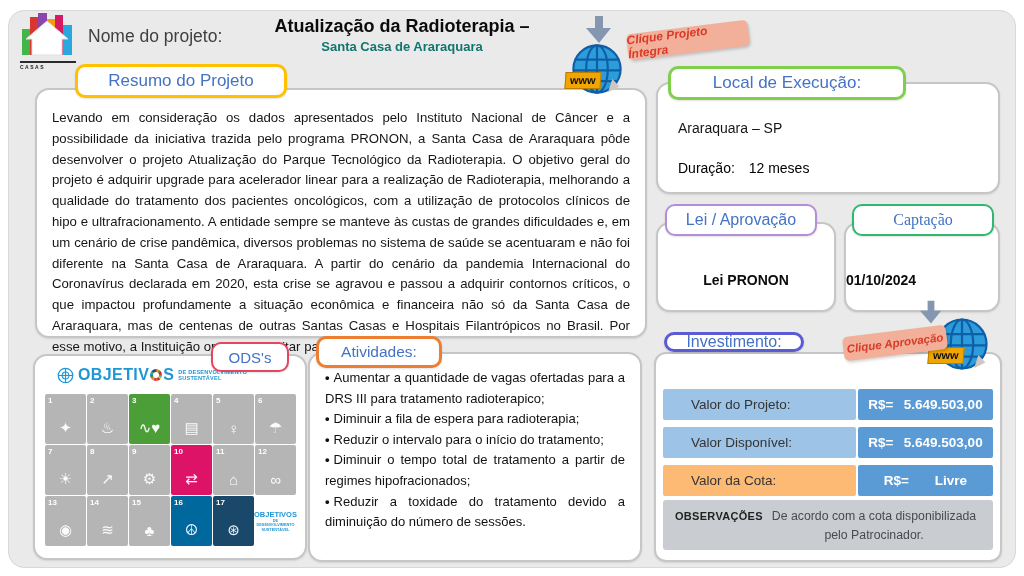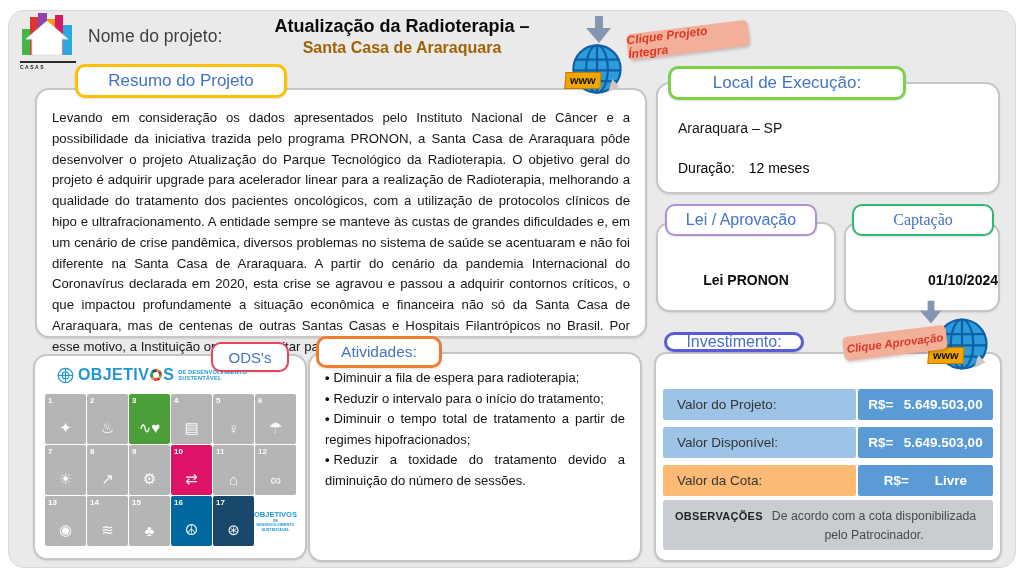--- a/index.html
+++ b/index.html
@@ -20,21 +20,21 @@
         font-weight:bold;font-style:italic;z-index:6;box-shadow:1px 2px 3px rgba(0,0,0,.18);cursor:pointer;}
   
   .down-arrow{z-index:5;}
   
   .globe-wrap{z-index:5;cursor:pointer;}
   .www-badge{position:absolute;font-weight:bold;font-size:11px;color:#111;padding:0 4px;line-height:15px;
         border:1px solid #B97E00;transform:skewX(-4deg);z-index:7;}
   .cursor-tri{position:absolute;width:0;height:0;border-left:9px solid #CFC7C2;border-top:5px solid transparent;
         border-bottom:9px solid transparent;transform:rotate(18deg);z-index:8;}
   
-  .t-label{display:flex;align-items:center;padding-left:14px;font-size:13.5px;color:#343434;z-index:2;border-radius:2px;}
+  .t-label{display:flex;align-items:center;padding-left:28px;font-size:13.5px;color:#343434;z-index:2;border-radius:2px;}
   .t-value{display:flex;align-items:center;justify-content:space-evenly;font-size:13.5px;font-weight:bold;color:#fff;z-index:2;border-radius:2px;}
   .obs-box{z-index:1;border-radius:3px;padding-left:30px;}
   .obs-label{position:absolute;left:12px;top:10px;font-size:11px;font-weight:bold;color:#222;letter-spacing:.3px;}
   .obs-text{position:absolute;left:100px;top:7px;width:222px;font-size:12.3px;color:#4A4A4A;text-align:center;line-height:19px;}
   
   .ods-logo-row{display:flex;align-items:center;gap:4px;z-index:2;}
   .objetivos-word{font-size:16px;font-weight:bold;color:#1F97D4;letter-spacing:.4px;display:flex;align-items:center;}
   .color-ring{display:inline-block;width:12px;height:12px;border-radius:50%;margin:0 1px;
         background:conic-gradient(#E5243B,#DDA63A,#4C9F38,#C5192D,#FF3A21,#26BDE2,#FCC30B,#A21942,#FD6925,#DD1367,#FD9D24,#BF8B2E,#3F7E44,#0A97D9,#56C02B,#00689D,#19486A,#E5243B);
         position:relative;}
@@ -71,21 +71,21 @@
       <rect x="43" y="12" width="9" height="30" fill="#29A8DF"></rect>
       <polygon points="27,8 6,26 12,26 12,42 42,42 42,26 48,26" fill="#FFFFFF" stroke="#E0E0E0" stroke-width="1"></polygon>
     </svg>
     <div class="logo-caption">CASAS</div>
   </div>
 
   <div class="abs" style="left:88px;top:26px;font-size:17.5px;color:#3F3F3F;z-index:2;">Nome do projeto:</div>
 
   <div class="abs" style="left:232px;top:16px;width:340px;text-align:center;z-index:2;">
     <div style="font-size:18px;font-weight:bold;color:#0B0B0B;">Atualização da Radioterapia –</div>
-    <div style="font-size:16px;font-weight:bold;color:#a16207;margin-top:2px;">Santa Casa de Araraquara</div>
+    <div style="font-size:13px;font-weight:bold;color:#0f766e;margin-top:2px;">Santa Casa de Araraquara</div>
   </div>
 
   <div class="abs down-arrow" style="left:586px;top:16px;">
     <svg width="26" height="28" viewBox="0 0 26 28">
         <path d="M9 0 h8 v12 h8 L13 27 0 12 h9 z" fill="#8496B0"></path>
       </svg>
   </div>
   <div class="abs globe-wrap" style="left:570px;top:42px;width:54px;height:54px;">
     <svg width="54" height="54" viewBox="0 0 40 40">
       <circle cx="20" cy="20" r="17.5" fill="#2D9CDB" stroke="#0F5FA6" stroke-width="1.6"></circle>
@@ -114,21 +114,21 @@
     </div>
   </div>
 
   <div class="abs pill" style="left: 665px; top: 204px; width: 152px; height: 32px; font-size: 16px; border: 2.5px solid rgb(180, 143, 217);">Lei / Aprovação</div>
   <div class="abs card" style="left:656px;top:222px;width:180px;height:90px;">
     <div class="abs" style="left:0;top:48px;width:100%;text-align:center;font-size:14px;font-weight:bold;color:#0B0B0B;">Lei PRONON</div>
   </div>
 
   <div class="abs pill" style="left: 852px; top: 204px; width: 142px; height: 32px; font-size: 16px; border: 2.5px solid rgb(46, 184, 114); font-family: Liberation Serif, serif;">Captação</div>
   <div class="abs card" style="left:844px;top:222px;width:156px;height:90px;">
-    <div class="abs" style="left:0;top:48px;width:100%;text-align:right;font-size:14px;font-weight:bold;color:#0B0B0B;">01/10/2024</div>
+    <div class="abs" style="left:0;top:48px;width:100%;text-align:left;font-size:14px;font-weight:bold;color:#0B0B0B;">01/10/2024</div>
   </div>
 
   <div class="abs down-arrow" style="left:920px;top:300px;">
     <svg width="22" height="25" viewBox="0 0 26 28">
         <path d="M9 0 h8 v12 h8 L13 27 0 12 h9 z" fill="#8496B0"></path>
       </svg>
   </div>
 
   <div class="abs pill" style="left: 664px; top: 332px; width: 140px; height: 20px; font-size: 16px; border: 3px solid rgb(91, 91, 213); border-radius: 12px;">Investimento:</div>
   <div class="abs card" style="left:654px;top:352px;width:348px;height:210px;border-radius:12px;"></div>
@@ -262,19 +262,20 @@
       <div class="tile tile-logo">
         <span class="mini1">OBJETIVOS</span>
         <span class="mini2">DE DESENVOLVIMENTO SUSTENTÁVEL</span>
       </div>
     </div>
   </div>
 
   <div class="abs pill" style="left: 316px; top: 336px; width: 126px; height: 32px; font-size: 15.5px; border: 3px solid rgb(237, 125, 49);">Atividades:</div>
   <div class="abs card" style="left:308px;top:352px;width:334px;height:210px;">
     <div class="bullets">
+      <div><span class="b">•</span><span>Aumentar a quantidade de vagas ofertadas para a DRS III para tratamento radioterapico;</span></div>
       <div><span class="b">•</span><span>Diminuir a fila de espera para radioterapia;</span></div>
       <div><span class="b">•</span><span>Reduzir o intervalo para o início do tratamento;</span></div>
       <div><span class="b">•</span><span>Diminuir o tempo total de tratamento a partir de regimes hipofracionados;</span></div>
       <div><span class="b">•</span><span>Reduzir a toxidade do tratamento devido a diminuição do número de sessões.</span></div>
     </div>
   </div>
 </div>
 
 </body></html>

